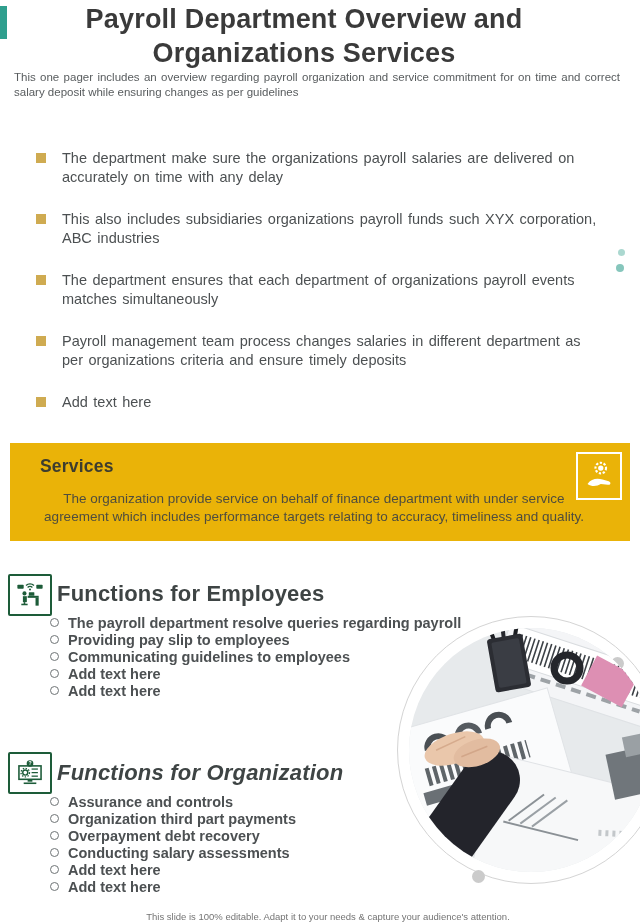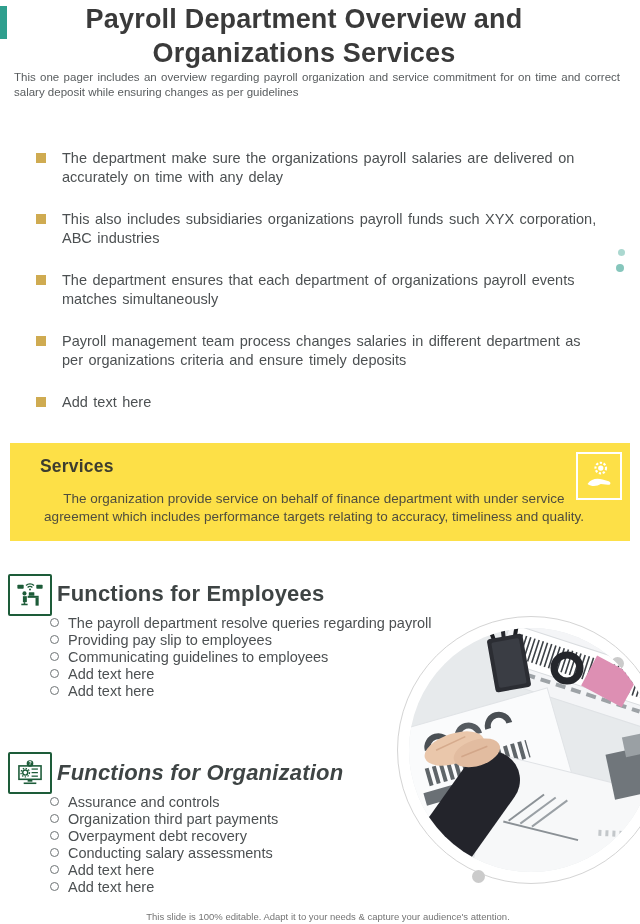--- a/index.html
+++ b/index.html
@@ -20,21 +20,21 @@
   
   .overview { position:absolute; left:26px; top:139px; width:580px; margin:10px; padding:0; list-style:none; }
   .overview li { display:flex; margin-bottom:24px; min-height:37px; }
   .sq-bullet { flex:none; width:10px; height:10px; background:#cfab51; margin:4px 16px 0 0; }
   .overview .txt { font-size:14.5px; line-height:18.5px; color:#4c5052; width:540px; word-spacing:1.5px; }
   
   .teal-dot { position:absolute; border-radius:50%; }
   .teal-dot.d1 { left:618px; top:249px; width:7px; height:7px; background:#abd8d0; }
   .teal-dot.d2 { left:616px; top:264px; width:8px; height:8px; background:#86c6bc; }
   
-  .services { position:absolute; left:10px; top:443px; width:620px; height:98px; background:#fde047; }
+  .services { position:absolute; left:10px; top:443px; width:620px; height:98px; background:#eab308; }
   .services h2 { position:absolute; left:30px; top:13px; margin:0; font-size:17.5px; color:#3d3d2f; letter-spacing:.2px; }
   .services p { position:absolute; left:30px; top:47px; margin:0; width:548px; font-size:13.5px; line-height:17.5px; color:#4f4d3e;text-align:center; }
   .services-icon {
     position:absolute; right:8px; top:9px; width:42px; height:44px;
     border:2px solid #ffffff; display:flex; align-items:center; justify-content:center;
   }
   
   .func-icon {
     position:absolute; left:8px; width:40px; height:38px; background:#ffffff;
     border:2px solid #1d5c39; border-radius:2px; display:flex; align-items:center; justify-content:center;
@@ -42,21 +42,21 @@
   .func-icon.emp { top:574px; }
   .func-icon.org { top:752px; }
   .func-title { position:absolute; left:57px; margin:0; font-size:22px; color:#3e4444; letter-spacing:.2px; }
   .func-title.emp { top:581px; }
   .func-title.org { top:760px;font-style:italic; }
   .circle-list { position:absolute; left:50px; margin:0; padding:0; list-style:none; width:400px; }
   .circle-list.emp { top:615px; }
   .circle-list.org { top:794px; }
   .circle-list li { display:flex; height:17px; }
   .o-bullet { flex:none; width:7px; height:7px; border:1.5px solid #6f7476; border-radius:50%; margin:3px 9px 0 0; box-sizing:content-box; }
-  .circle-list .txt { font-size:14.5px; color:#4c5052; white-space:nowrap; }
+  .circle-list .txt { font-size:14.5px; color:#4c5052; white-space:nowrap;font-weight:bold; }
   
   .outline-circle {
     position:absolute; left:397px; top:616px; width:268px; height:268px;
     border:1.5px solid #d4d4d4; border-radius:50%; box-sizing:border-box;
   }
   .gray-dot { position:absolute; width:13px; height:13px; border-radius:50%; background:#cbcbcb; }
   .gray-dot.t { left:611px; top:657px; }
   .gray-dot.b { left:472px; top:870px; }
   .photo-circle { position:absolute; left:409px; top:628px; width:244px; height:244px; }
   

